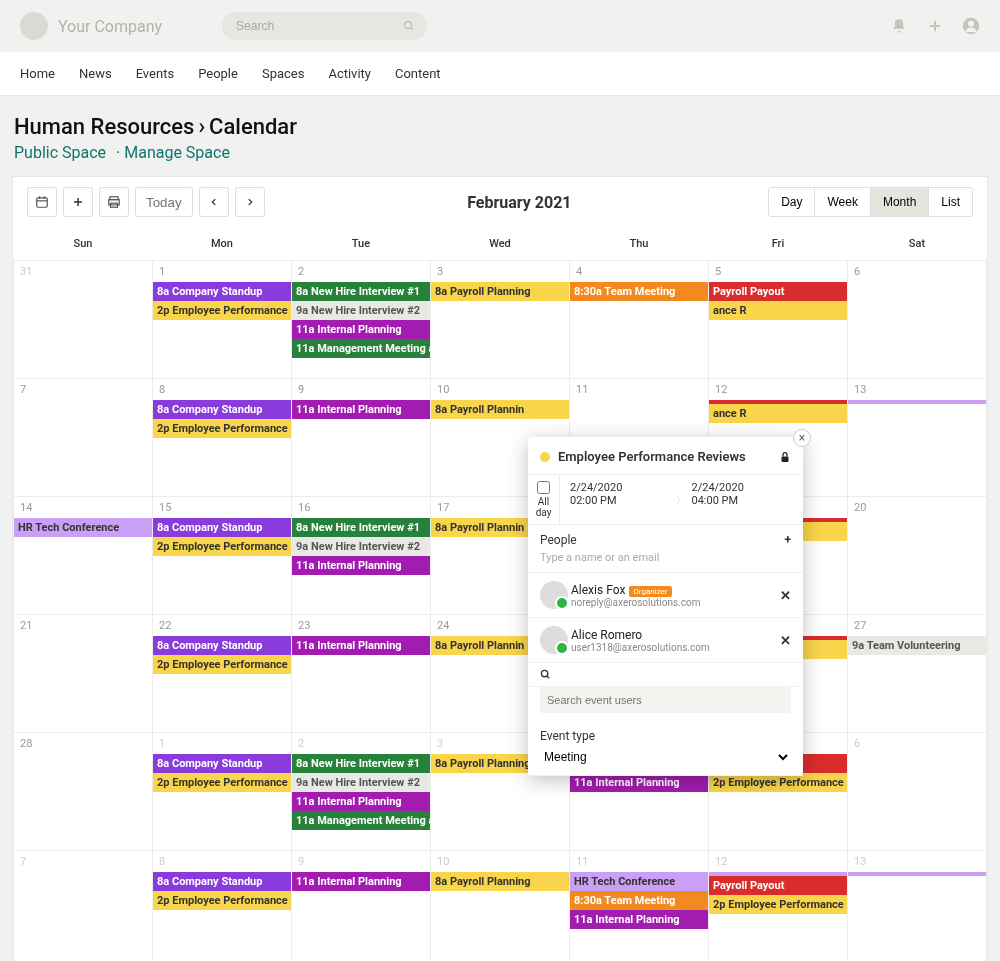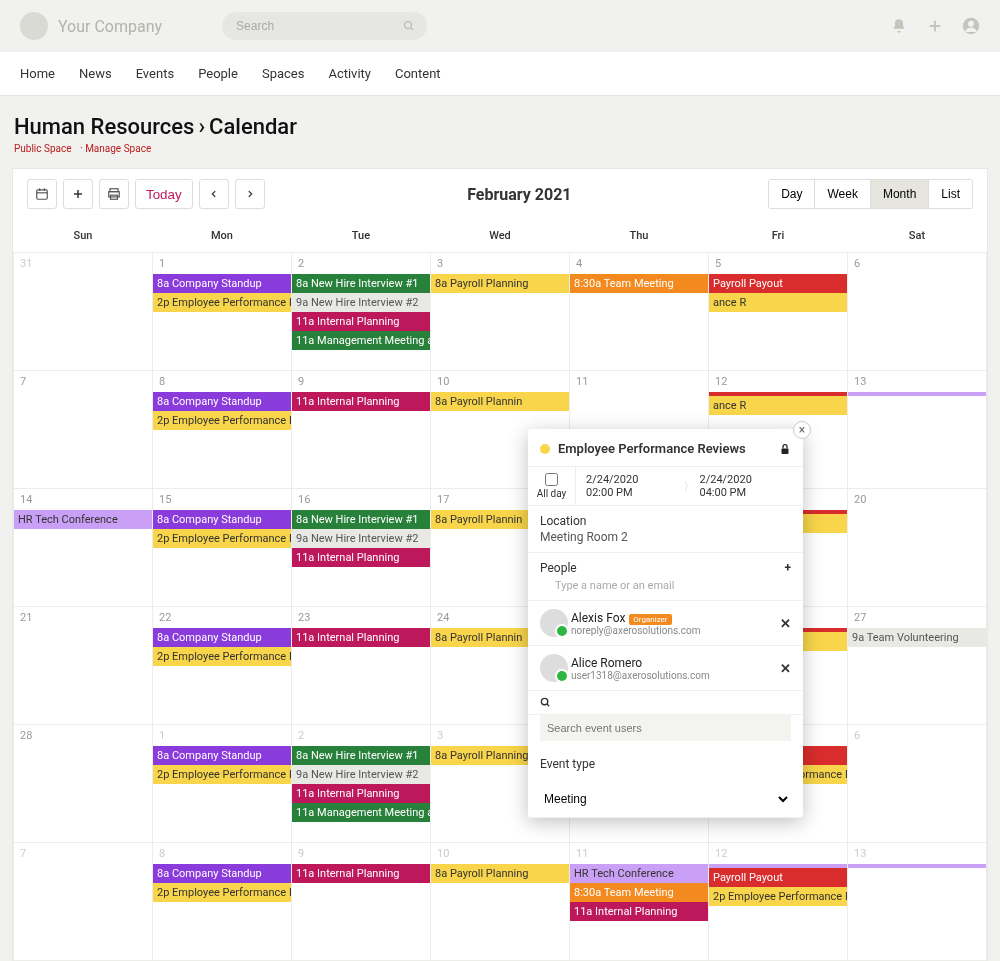--- a/index.html
+++ b/index.html
@@ -11,61 +11,61 @@
 .search-input { background: #e6e6e2; border: none; border-radius: 15px; padding: 7px 32px 7px 14px; width: 205px; font-size: 12px; color: #888; }
 .search-input::placeholder { color: #aaa; }
 .search-icon { position: absolute; right: 12px; top: 8px; color: #bbb; font-size: 12px; }
 .topbar-right { margin-left: auto; display: flex; align-items: center; gap: 18px; color: #c5c5bd; }
 .topbar-right .ic { width: 18px; height: 18px; display: flex; align-items: center; justify-content: center; font-size: 18px; }
 .navbar { background: #fff; border-bottom: 1px solid #e5e5e2; padding: 0 20px; display: flex; gap: 24px; }
 .navbar a { padding: 14px 0; color: #333; text-decoration: none; font-size: 13px; }
 .page-header { padding: 18px 14px 14px 14px; }
 .bc { font-size: 22px; font-weight: 500; color: #111; }
 .bc .sep { margin: 0 4px; }
-.sublinks { color: #b91c1c; font-size: 10px; margin-top: 4px; }
+.sublinks { color: #0f766e; font-size: 16px; margin-top: 4px; }
 .sublinks span { margin-right: 6px; }
 .card { background: #fff; margin: 0 12px 12px 12px; border: 1px solid #e7e7e3; }
 .toolbar { display: flex; align-items: center; padding: 10px 14px; }
 .btn-sq { width: 30px; height: 30px; border: 1px solid #ddd; background: #fff; margin-right: 6px; display: flex; align-items: center; justify-content: center; border-radius: 3px; cursor: pointer; }
-.btn-today { height: 30px; padding: 0 10px; border: 1px solid #ddd; color: #be185d; background: #fff; border-radius: 3px; margin-right: 6px; cursor: pointer; }
+.btn-today { height: 30px; padding: 0 10px; border: 1px solid #ddd; color: #737373; background: #fff; border-radius: 3px; margin-right: 6px; cursor: pointer; }
 .cal-title { flex: 1; text-align: center; font-weight: 700; font-size: 16px; }
 .view-group { display: flex; border: 1px solid #ddd; border-radius: 3px; overflow: hidden; }
 .view-btn { padding: 7px 12px; background: #fff; border: none; border-right: 1px solid #ddd; cursor: pointer; font-size: 12px; }
 .view-btn:last-child { border-right: none; }
 .view-btn.active { background: #e5e5de; }
 .cal-grid { width: 100%; border-collapse: collapse; table-layout: fixed; }
 .cal-grid th { padding: 10px 0; font-weight: 500; font-size: 11px; color: #333; border-bottom: 1px solid #ececea; }
 .cal-grid td { border: 1px solid #ececea; vertical-align: top; height: 118px; position: relative; padding: 0; }
 .daynum { font-size: 11px; color: #999; padding: 4px 6px; display: block; }
 .daynum.out { color: #ccc; }
-.ev { display: block; font-size: 11px; padding: 2px 4px; margin: 0; color: #fff; white-space: nowrap; overflow: hidden; text-overflow: clip; line-height: 15px; cursor: pointer; }
+.ev { display: block; font-size: 11px; padding: 2px 4px; margin: 0; color: #fff; white-space: nowrap; overflow: hidden; text-overflow: clip; line-height: 15px; cursor: pointer; font-weight: bold; }
 .ev.purple { background: #8a3bdc; }
 .ev.yellow { background: #f8d54a; color: #333; }
 .ev.green { background: #28813a; }
 .ev.grey { background: #e8e8e5; color: #555; }
-.ev.blue { background: #be185d; }
+.ev.blue { background: #a21caf; }
 .ev.orange { background: #f38a1f; }
 .ev.red { background: #d92c2c; }
 .ev.lpurple { background: #c9a0f5; color: #333; }
 .popup { position: absolute; left: 515px; top: 260px; width: 275px; background: #fff; border-radius: 4px; box-shadow: 0 4px 20px rgba(0,0,0,0.25); z-index: 10; font-size: 12px; }
 .popup .close-btn { position: absolute; top: -8px; right: -8px; width: 18px; height: 18px; background: #fff; border: 1px solid #ccc; border-radius: 50%; display: flex; align-items: center; justify-content: center; font-size: 12px; cursor: pointer; color: #666; }
 .popup-head { display: flex; align-items: center; padding: 12px 12px 10px 12px; gap: 8px; }
 .popup-dot { width: 10px; height: 10px; border-radius: 50%; background: #f8d54a; flex-shrink: 0; }
 .popup-title { font-weight: 600; font-size: 13px; flex: 1; }
 .popup-lock { font-size: 13px; }
 .time-row { display: flex; border-top: 1px solid #eee; border-bottom: 1px solid #eee; }
-.allday { width: 48px; border-right: 1px solid #eee; padding: 6px; text-align: center; font-size: 10px; }
+.allday { width: 32px; border-right: 1px solid #eee; padding: 6px; text-align: center; font-size: 10px; }
 .allday input { margin-bottom: 2px; }
 .time-col { flex: 1; padding: 6px 10px; font-size: 11px; position: relative; }
 .time-arrow { position: absolute; left: -6px; top: 50%; transform: translateY(-50%); color: #ccc; font-size: 11px; }
 .popup-sec { padding: 8px 12px; border-bottom: 1px solid #f0f0f0; }
 .popup-sec .lbl { font-size: 12px; color: #333; }
 .popup-sec .val { color: #555; margin-top: 2px; }
 .people-head { display: flex; align-items: center; justify-content: space-between; }
-.people-input { color: #aaa; font-size: 11px; margin-top: 4px; margin-left: 15px; }
+.people-input { color: #aaa; font-size: 11px; margin-top: 4px; }
 .person { display: flex; align-items: center; padding: 8px 12px; gap: 3px; border-bottom: 1px solid #f0f0f0; }
 .avatar { width: 28px; height: 28px; border-radius: 50%; background: #ddd; position: relative; flex-shrink: 0; }
 .avatar::after { content: ''; position: absolute; bottom: -1px; right: -1px; width: 10px; height: 10px; background: #2db742; border: 2px solid #fff; border-radius: 50%; }
 .pinfo { flex: 1; }
 .pname { font-size: 12px; color: #222; }
 .pemail { font-size: 10px; color: #888; }
 .org-badge { background: #f38a1f; color: #fff; font-size: 8px; padding: 1px 4px; border-radius: 2px; margin-left: 4px; }
 .premove { color: #333; cursor: pointer; font-weight: bold; font-size: 13px; }
 .search-users { padding: 6px 12px; display: flex; align-items: center; gap: 6px; border-bottom: 1px solid #f0f0f0; }
 .evtype { padding: 8px 12px; border-bottom: 1px solid #f0f0f0; }
@@ -395,24 +395,20 @@
       <div class="allday"><input type="checkbox" style=""><div>All day</div></div>
       <div class="time-col">
           <div>2/24/2020</div>
           <div>02:00 PM</div>
         </div>
       <div class="time-col">
           <span class="time-arrow">〉</span>
           <div>2/24/2020</div>
           <div>04:00 PM</div>
         </div>
-    </div>
-    <div class="popup-sec">
-      <div class="lbl">Location</div>
-      <div class="val">Meeting Room 2</div>
     </div>
     <div class="popup-sec">
       <div class="people-head">
         <div class="lbl">People</div>
         <span style="font-weight:bold;cursor:pointer;">+</span>
       </div>
       <div class="people-input">Type a name or an email</div>
     </div>
     <div id="people-list">
         <div class="person">
@@ -435,17 +431,17 @@
     <div class="search-users">
       <span>
           <svg width="11" height="11" viewBox="0 0 24 24" fill="none" stroke="#333" stroke-width="3">
             <circle cx="10" cy="10" r="7"></circle>
             <line x1="20" y1="20" x2="15" y2="15"></line>
           </svg>
         </span>
     </div>
     <div style="padding:0 12px 8px 12px;"><input style="border: none; background: rgb(243, 243, 240); padding: 7px; width: 100%; font-size: 11px;" placeholder="Search event users"></div>
     <div class="evtype">
-      <div class="lbl" style="font-size:12px;margin-bottom:18px;">Event type</div>
+      <div class="lbl" style="font-size:12px;margin-bottom:4px;">Event type</div>
       <select><option>Meeting</option></select>
     </div>
   </div>
 </div>
 
 </body></html>

